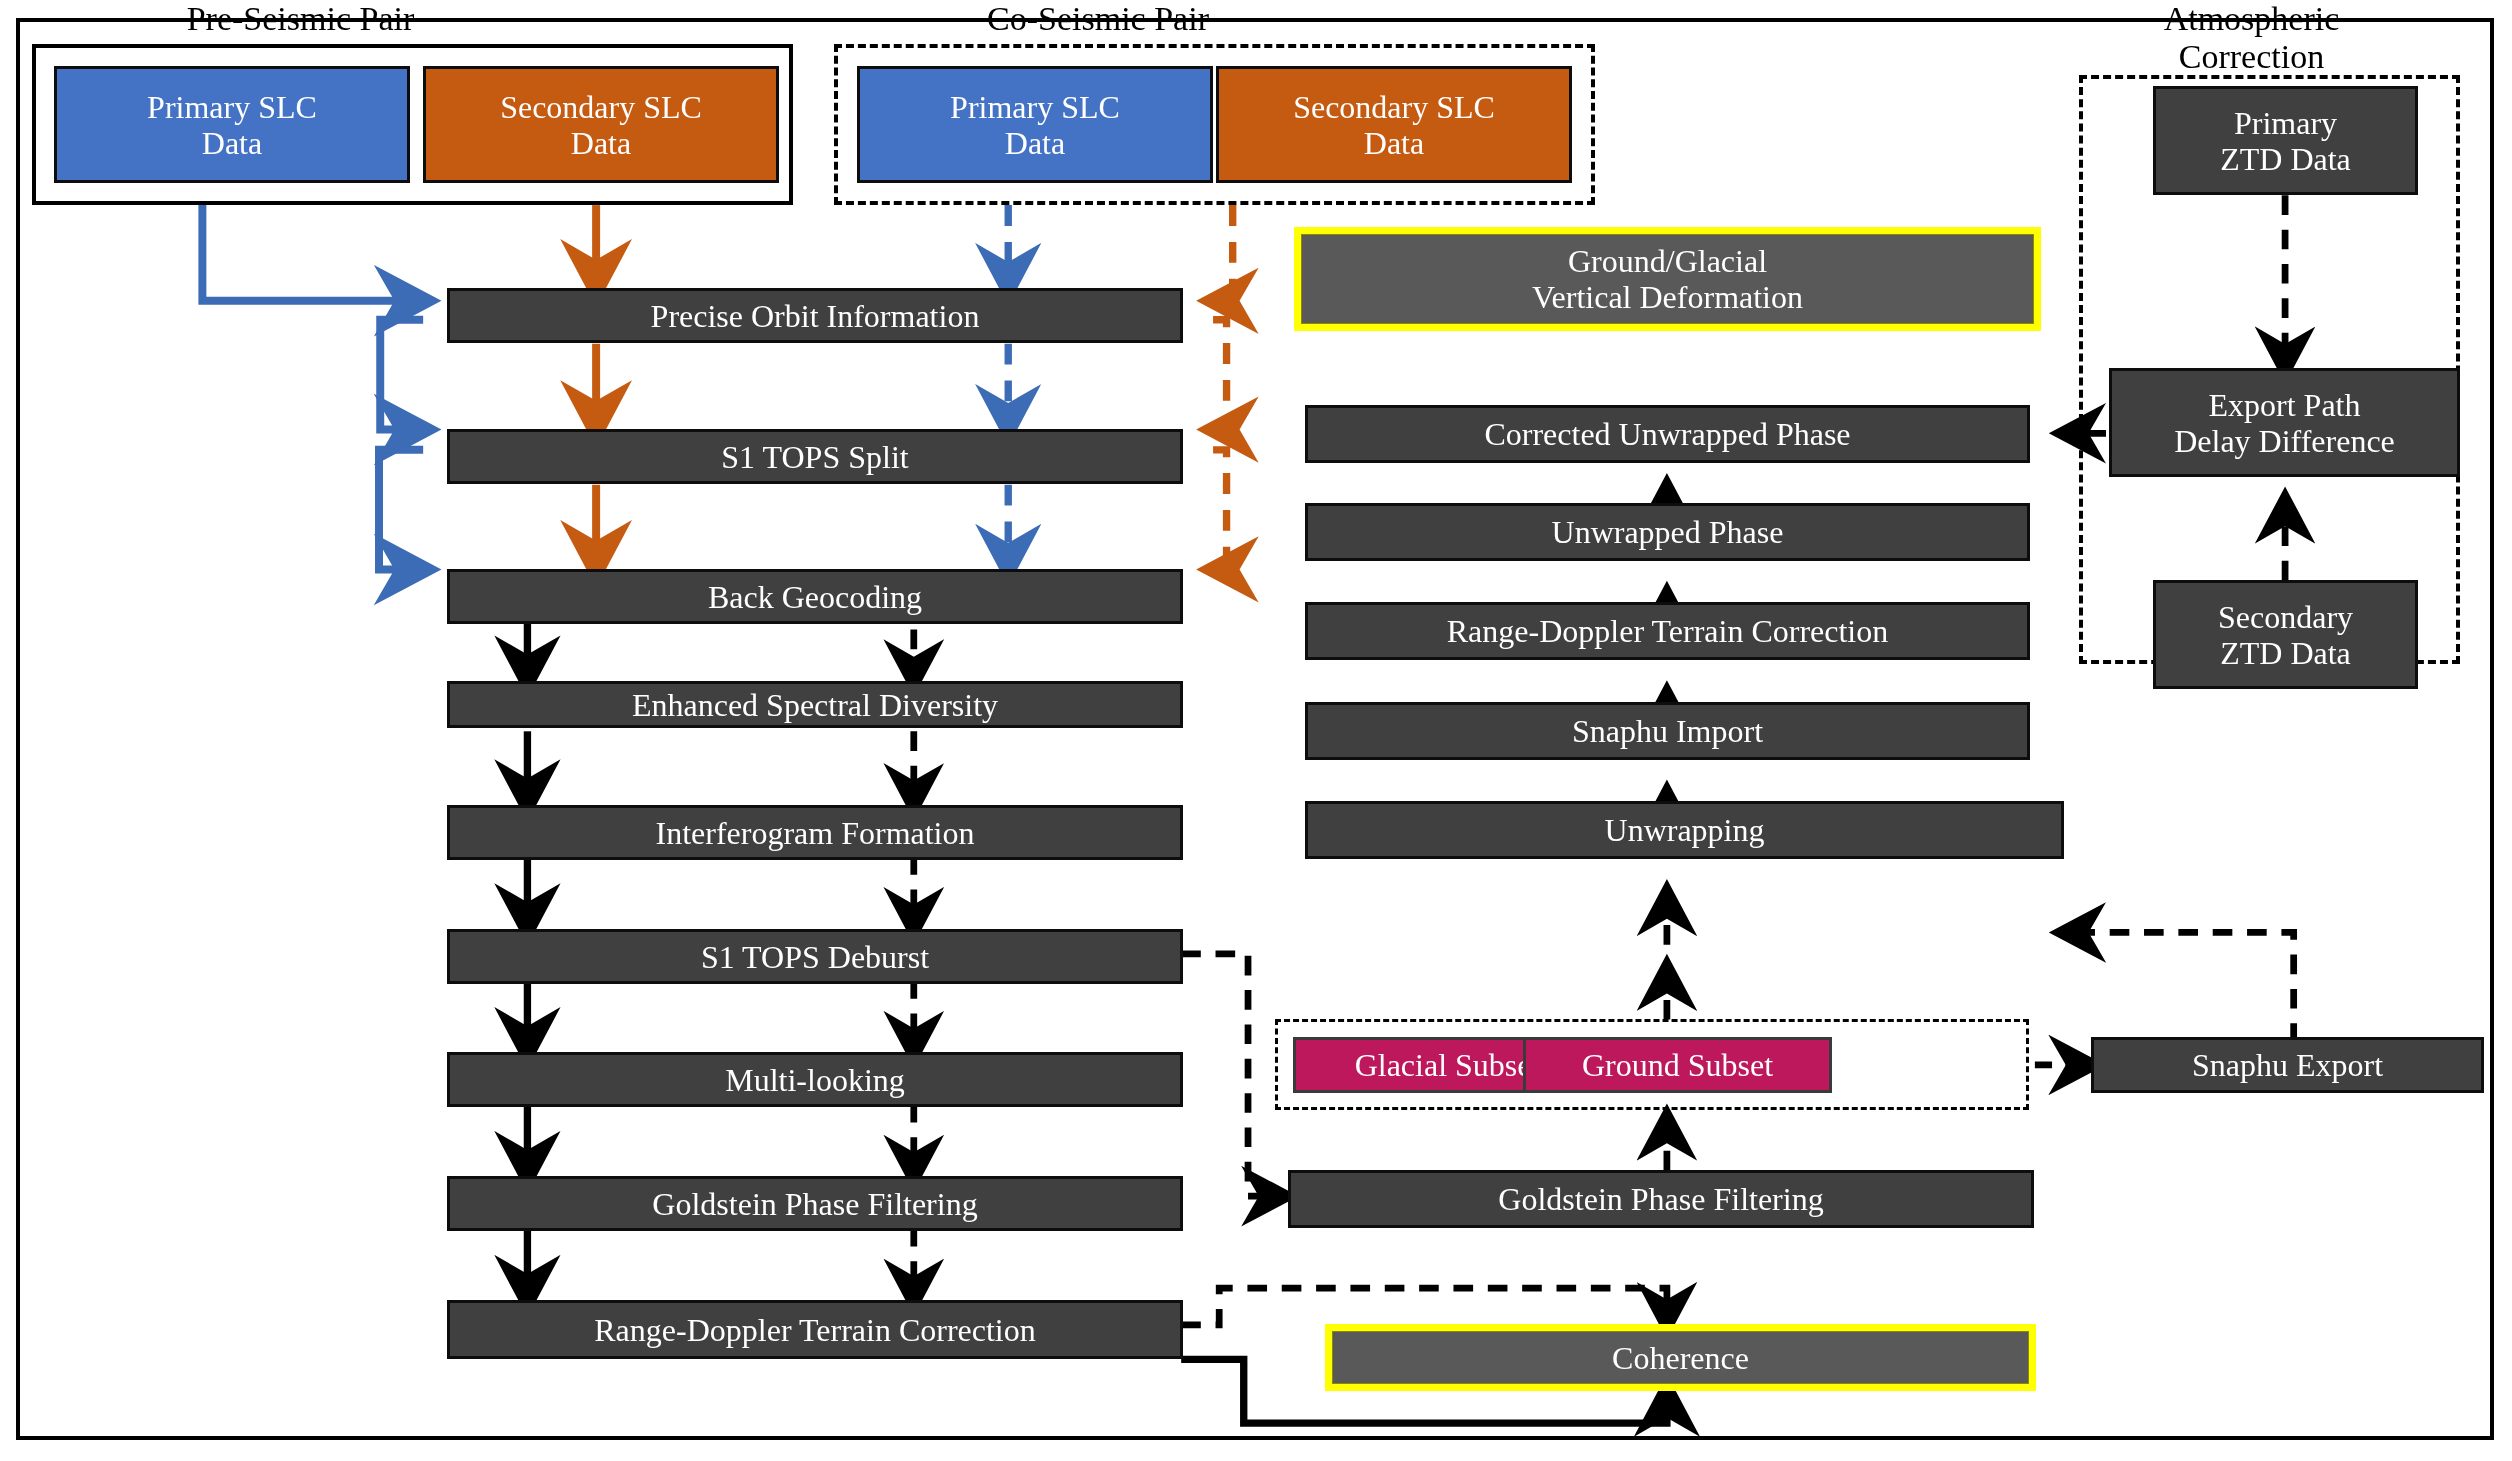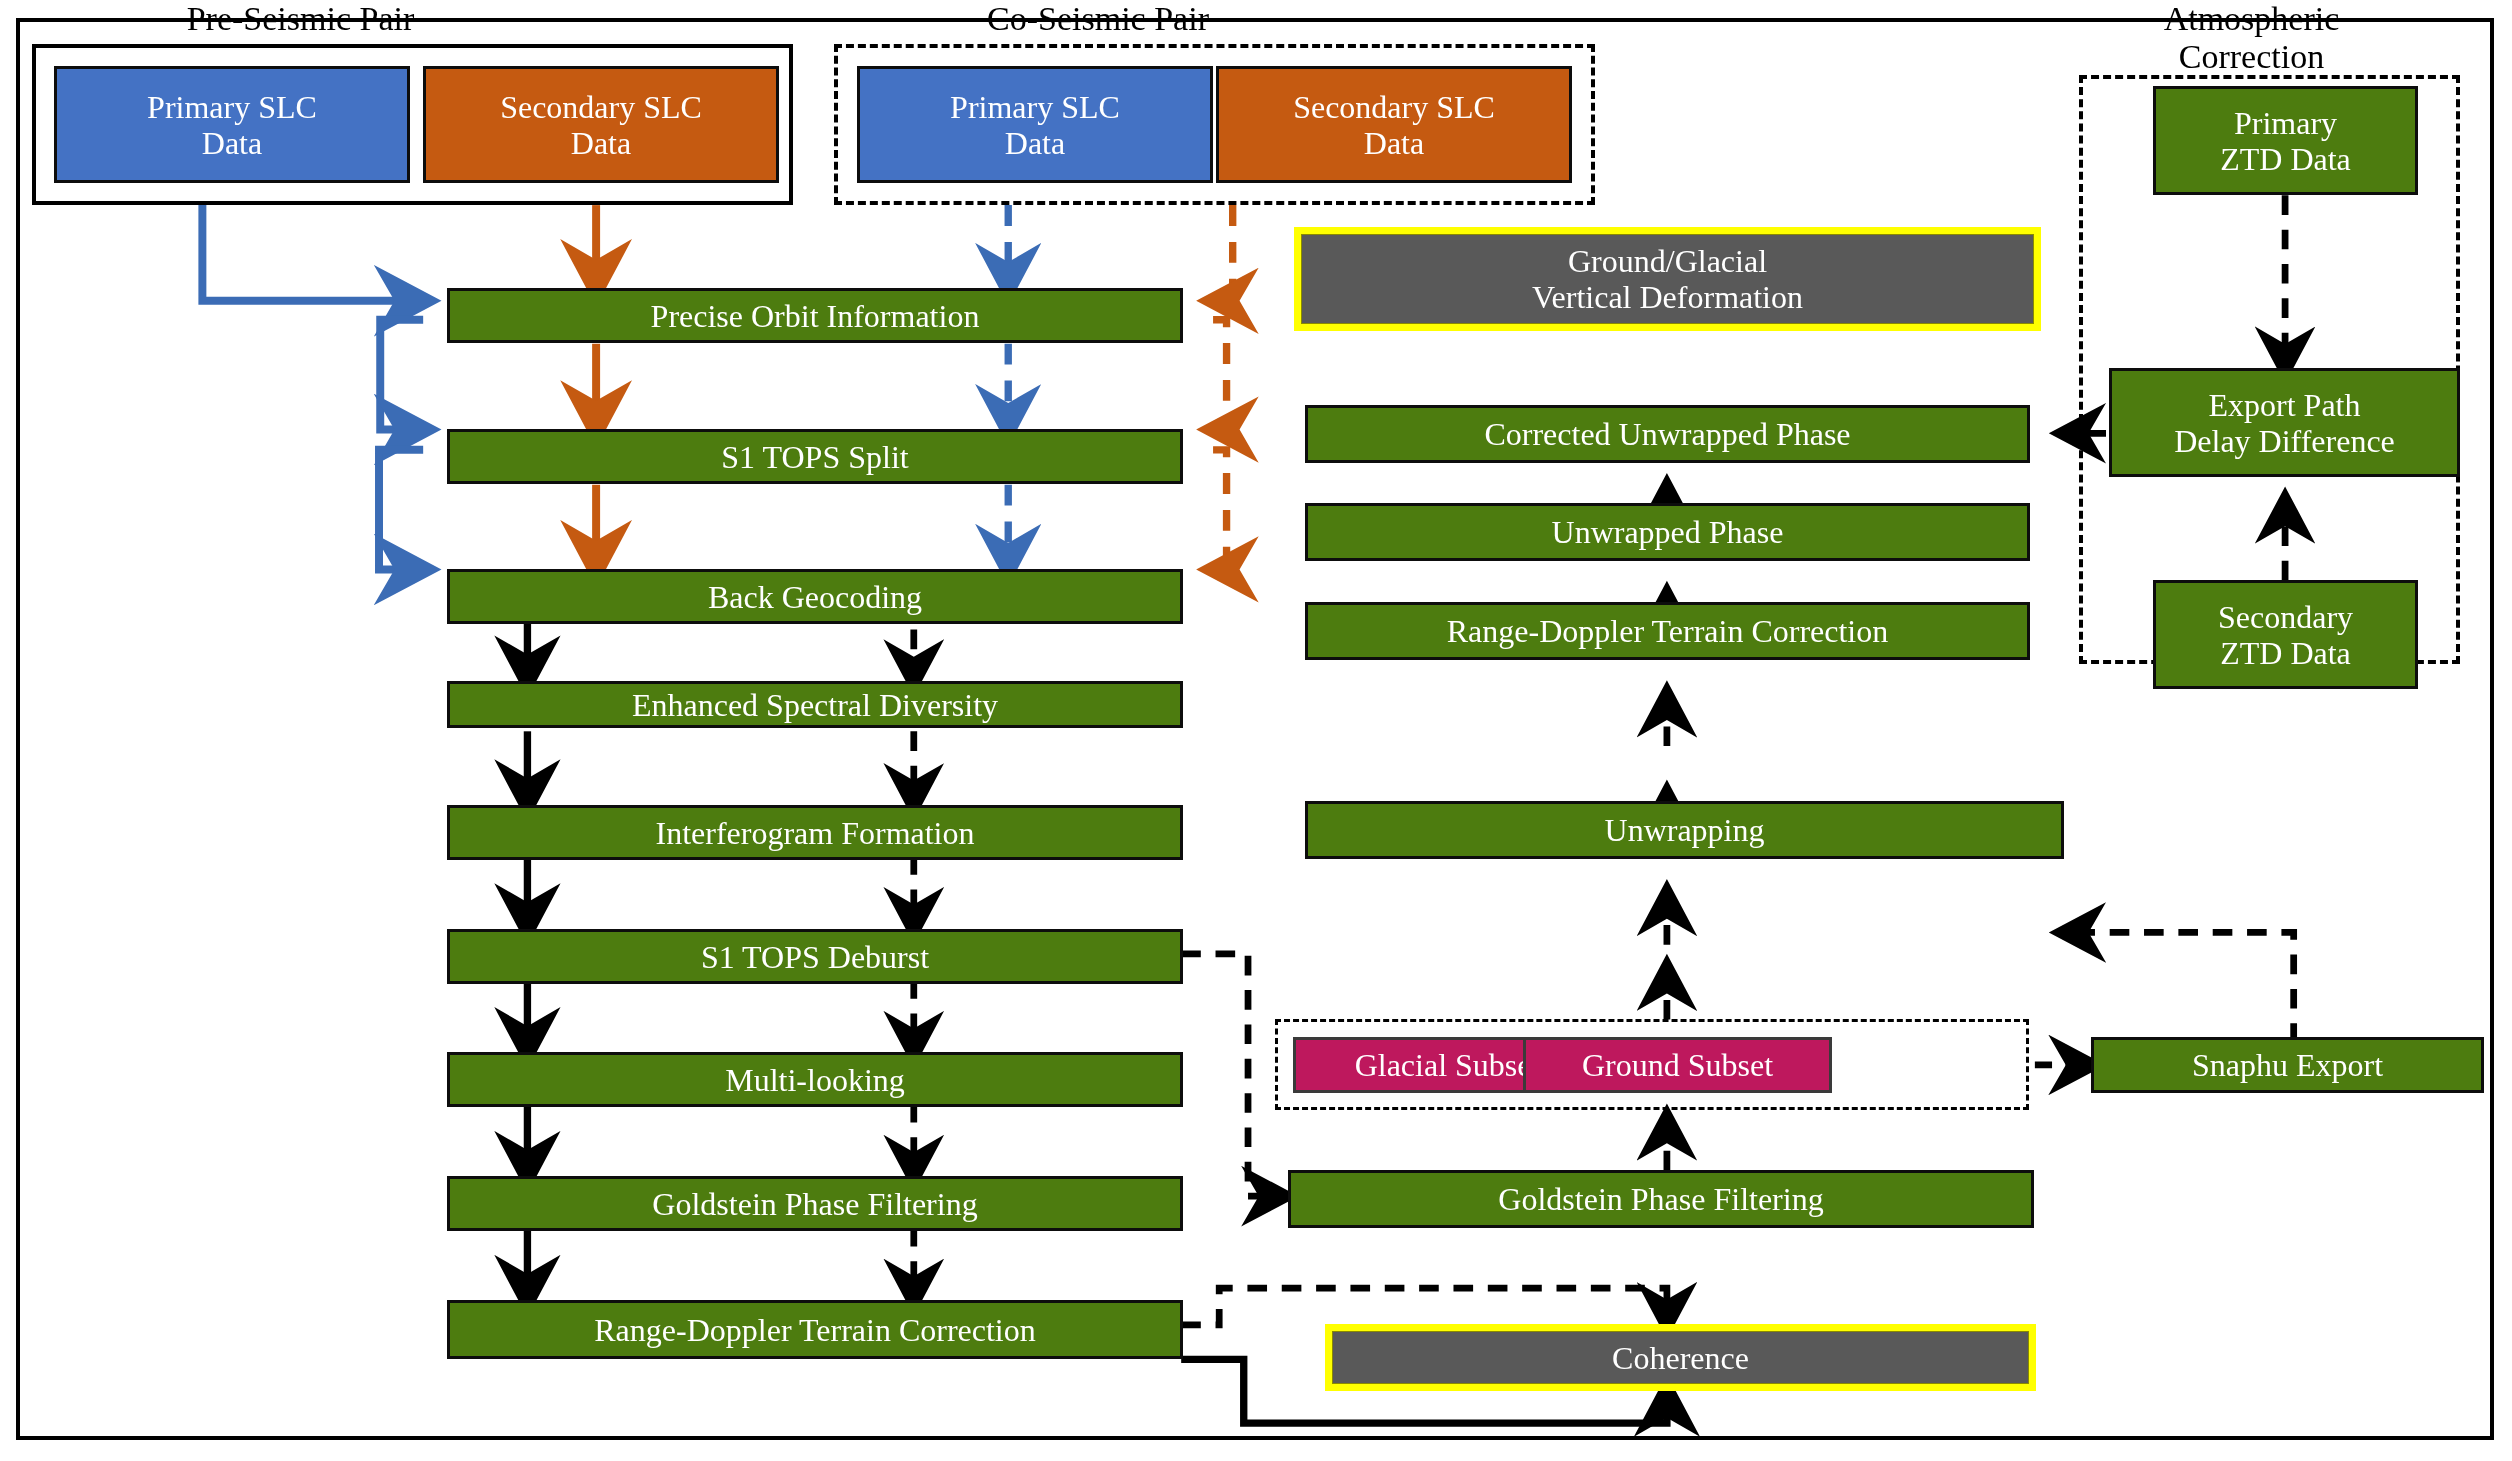--- a/index.html
+++ b/index.html
@@ -54,21 +54,21 @@
     align-items:center;
     justify-content:center;
     text-align:center;
     color:#ffffff;
     font-size:32px;
     line-height:36px;
     font-family:"Liberation Serif", serif;
     white-space:pre-line;
     letter-spacing:0px;
   }
-  .n-gray{ background:#4d7c0f; border:3.7px solid #0d0d0d; }
+  .n-gray{ background:#404040; border:3.7px solid #0d0d0d; }
   .n-blue{ background:#4472C4; border:3.7px solid #0d0d0d; }
   .n-orange{ background:#C55A11; border:3.7px solid #0d0d0d; }
   .n-gray-yellow{ background:#595959; border:8px solid #FFFF00; outline:1.8px solid #8a8a00; outline-offset:-8px;}
   .n-gray-nb{ background:#be185d; border:3.1px solid #3a3a3a; }
 
   svg.arrowlayer{ position:absolute; left:0; top:0; width:2512px; height:1462px; pointer-events:none; }
 </style>
 </head>
 <body>
 
@@ -176,20 +176,21 @@
   <div class="node n-gray" style="left:447px;top:929px;width:736px;height:55px;">S1 TOPS Deburst</div>
   <div class="node n-gray" style="left:447px;top:1052px;width:736px;height:55px;">Multi-looking</div>
   <div class="node n-gray" style="left:447px;top:1176px;width:736px;height:55px;">Goldstein Phase Filtering</div>
   <div class="node n-gray" style="left:447px;top:1300px;width:736px;height:59px;">Range-Doppler Terrain Correction</div>
 
   <div class="node n-gray-yellow" style="left:1294px;top:227px;width:747px;height:104px;">Ground/Glacial
 Vertical Deformation</div>
   <div class="node n-gray" style="left:1305px;top:405px;width:725px;height:58px;">Corrected Unwrapped Phase</div>
   <div class="node n-gray" style="left:1305px;top:503px;width:725px;height:58px;">Unwrapped Phase</div>
   <div class="node n-gray" style="left:1305px;top:602px;width:725px;height:58px;">Range-Doppler Terrain Correction</div>
+  <div class="node n-gray" style="left:1305px;top:702px;width:725px;height:58px;">Snaphu Import</div>
   <div class="node n-gray" style="left:1305px;top:801px;width:759px;height:58px;">Unwrapping</div>
 
   <div class="node n-gray-nb" style="left:1293px;top:1037px;width:309px;height:56px;">Glacial Subset</div>
   <div class="node n-gray-nb" style="left:1523px;top:1037px;width:309px;height:56px;">Ground Subset</div>
 
   <div class="node n-gray" style="left:2091px;top:1037px;width:393px;height:56px;">Snaphu Export</div>
 
   <div class="node n-gray" style="left:1288px;top:1170px;width:746px;height:58px;">Goldstein Phase Filtering</div>
 
   <div class="node n-gray-yellow" style="left:1325px;top:1324px;width:711px;height:67px;">Coherence</div>

